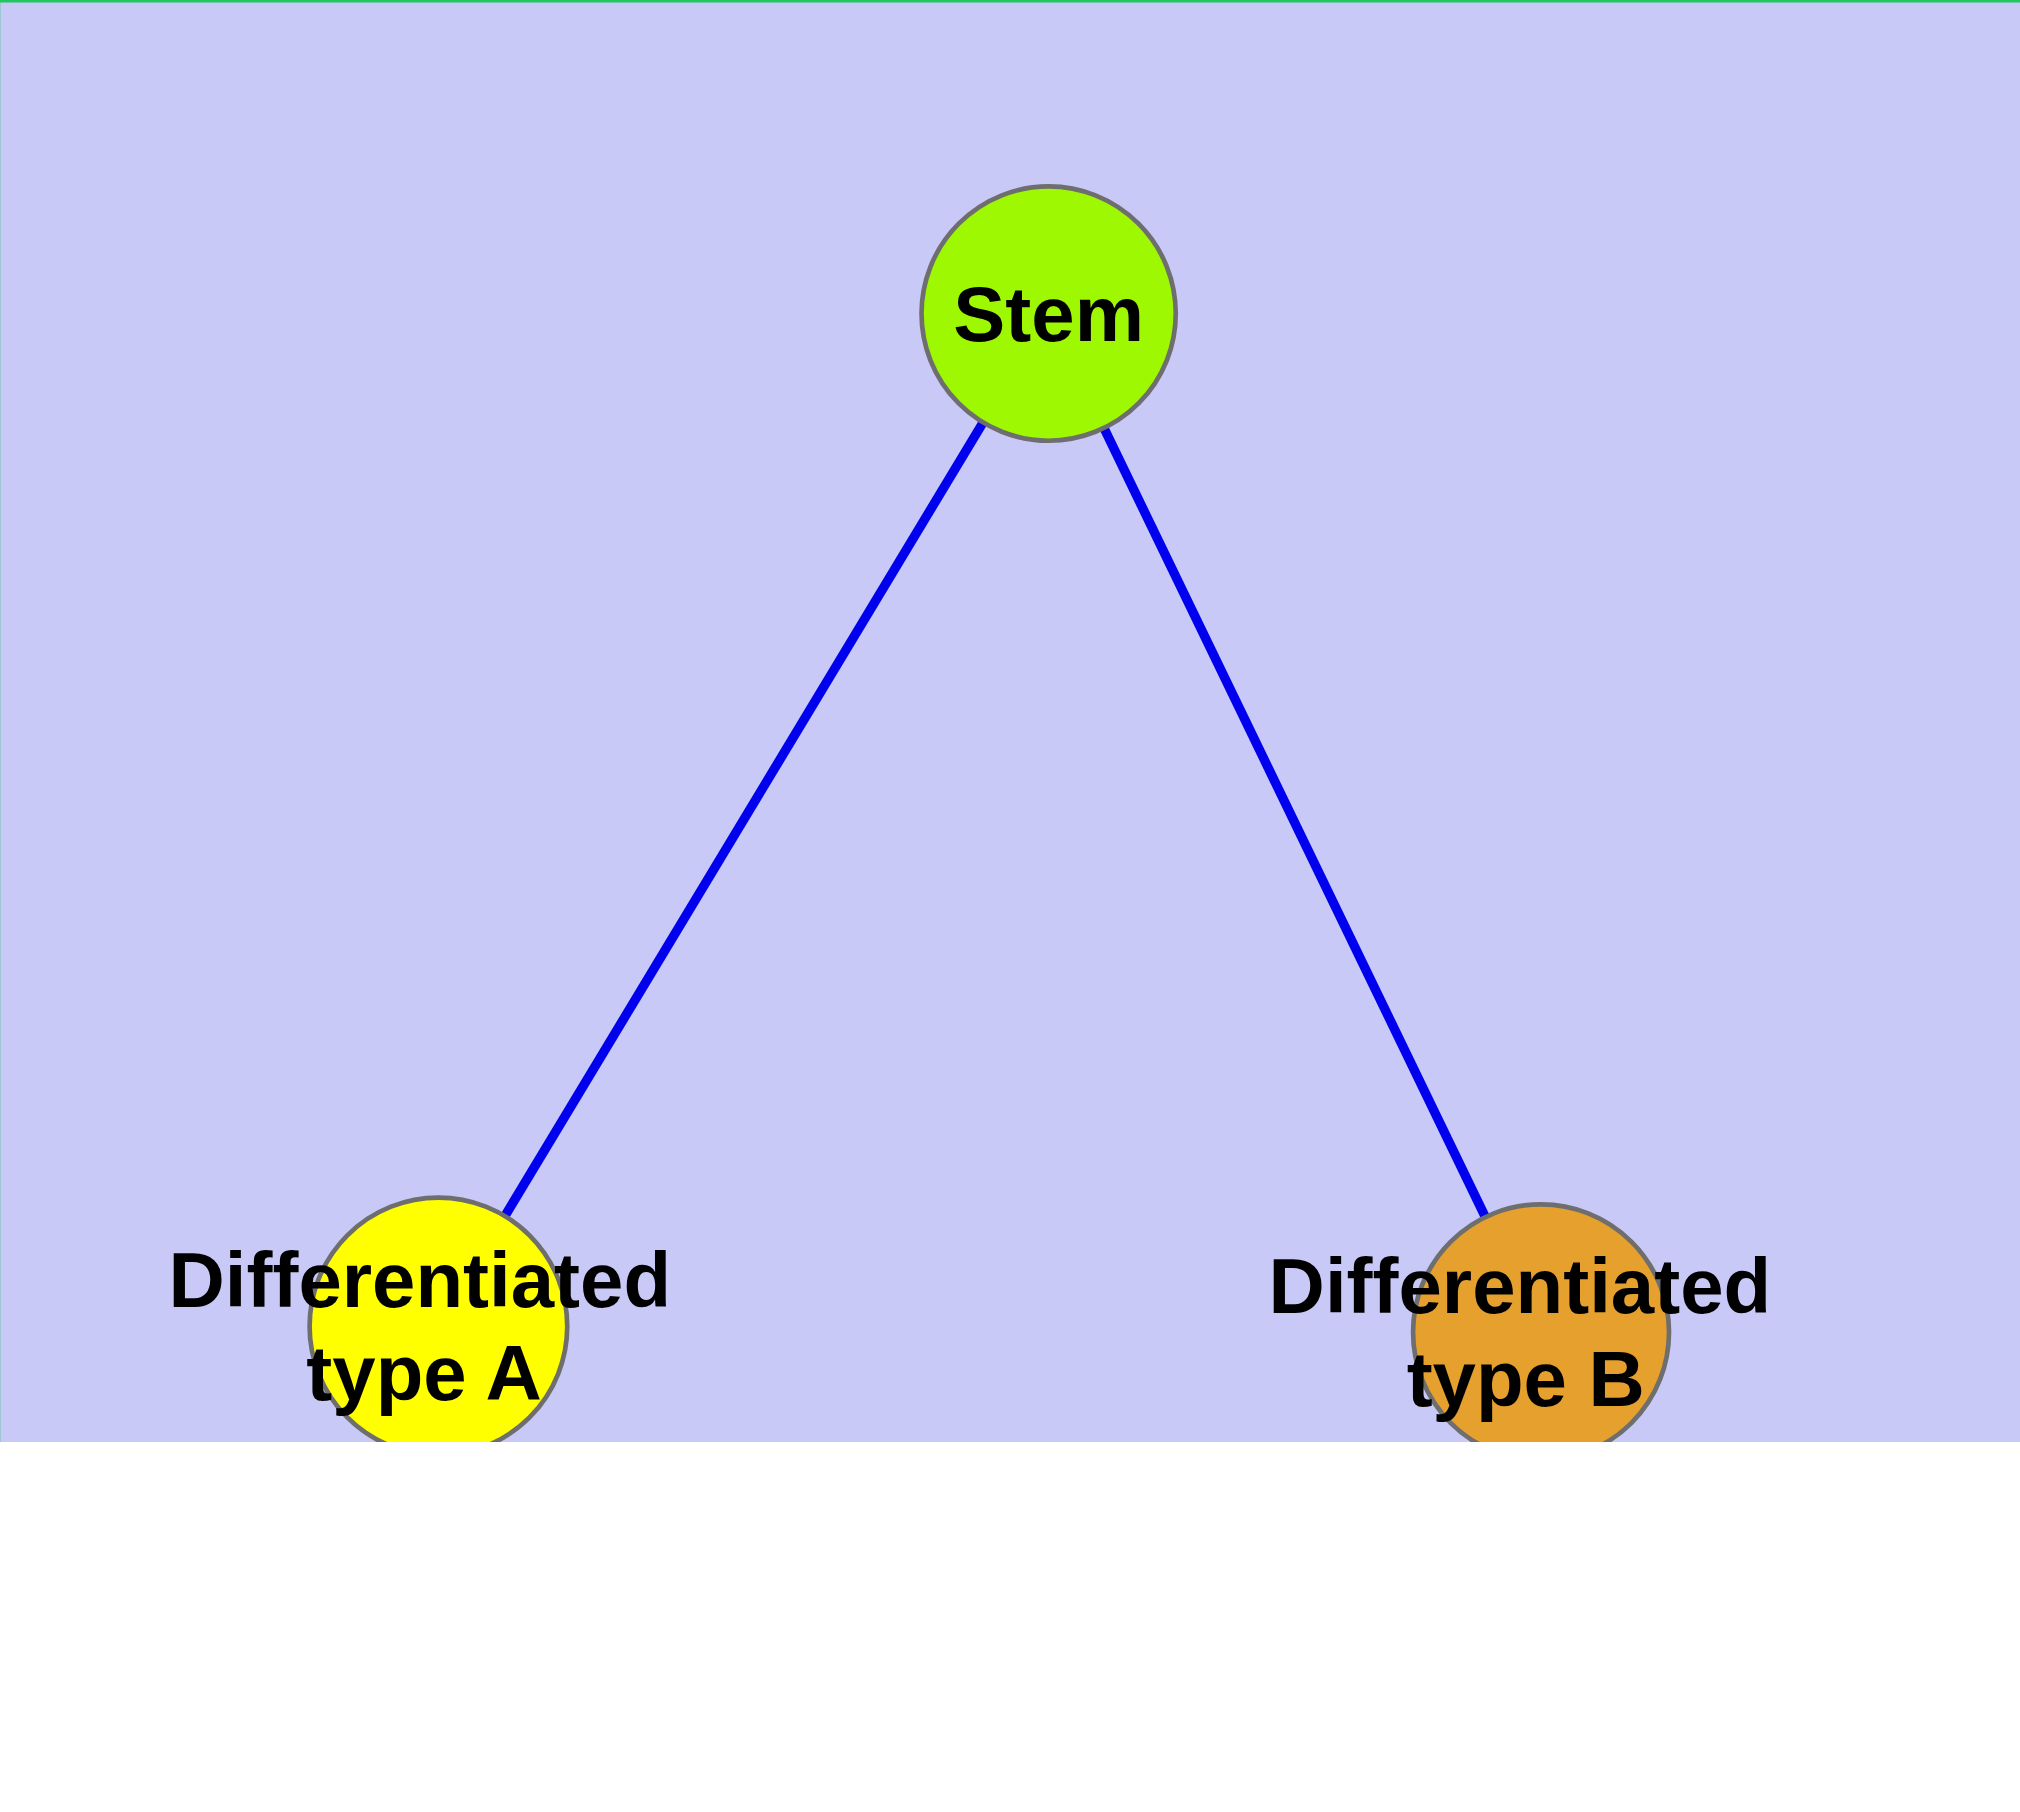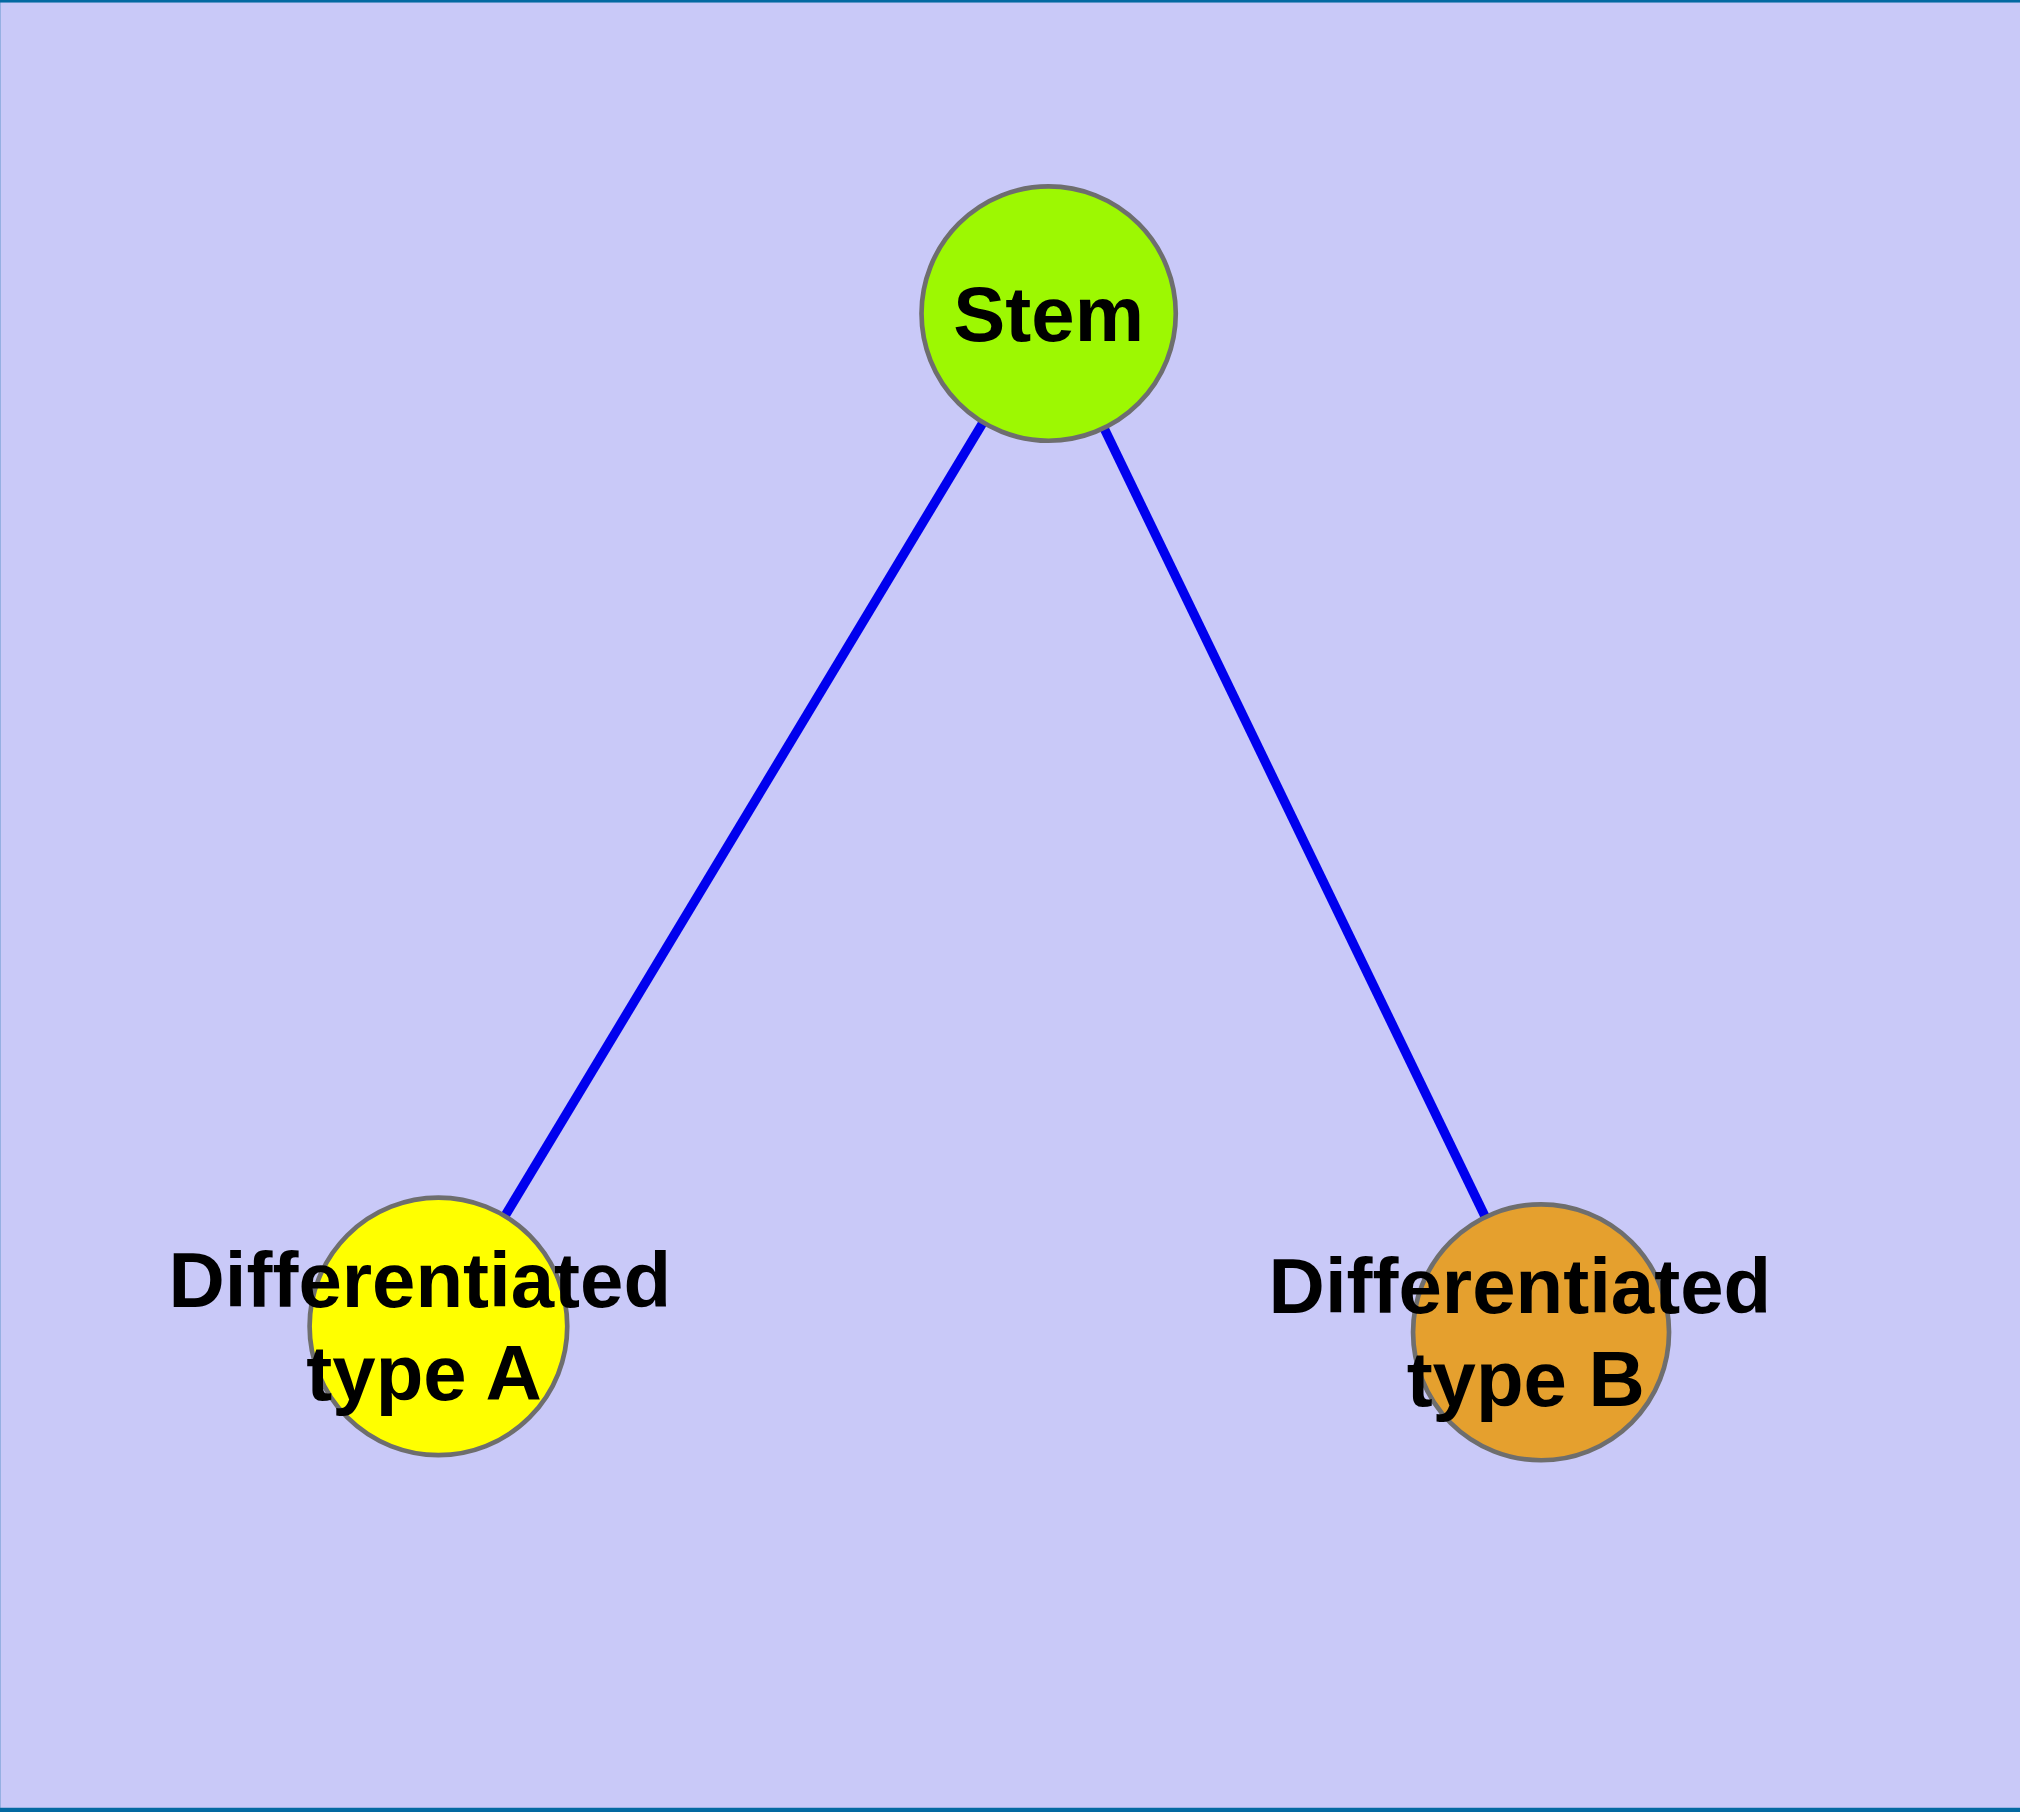--- a/index.html
+++ b/index.html
@@ -4,22 +4,22 @@
 <style>
   html, body {
     margin: 0;
     padding: 0;
     background: #ffffff;
     font-family: "Liberation Sans", sans-serif;
   }
   .figure {
     position: relative;
     width: 2021px;
-    height: 1812px;
-    background: #0369a1;
+    height: 1442px;
+    background: #22c55e;
     overflow: hidden;
   }
   svg { display: block; }
   .edge-line {
     stroke-width: 11px;
     stroke-linecap: butt;
     fill: none;
   }
   .node-circle {
     stroke-width: 5.5px;

